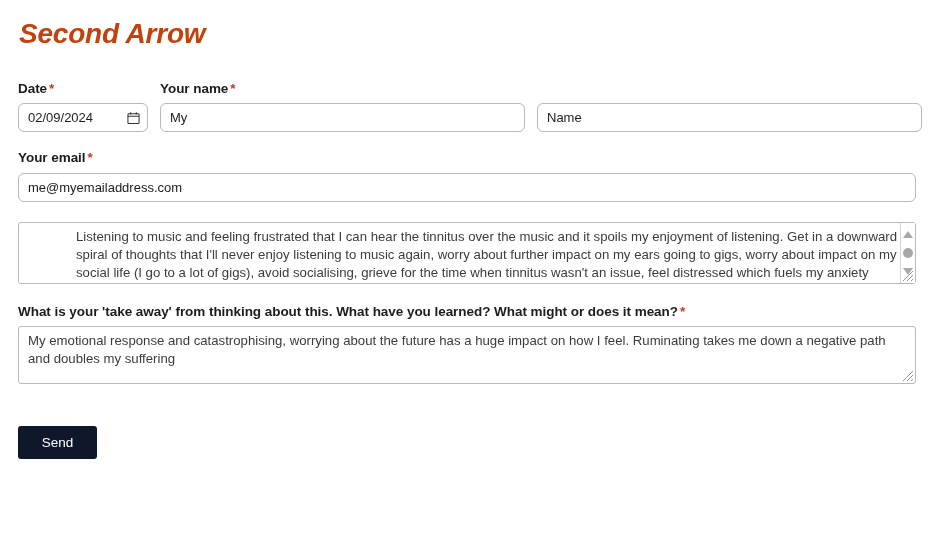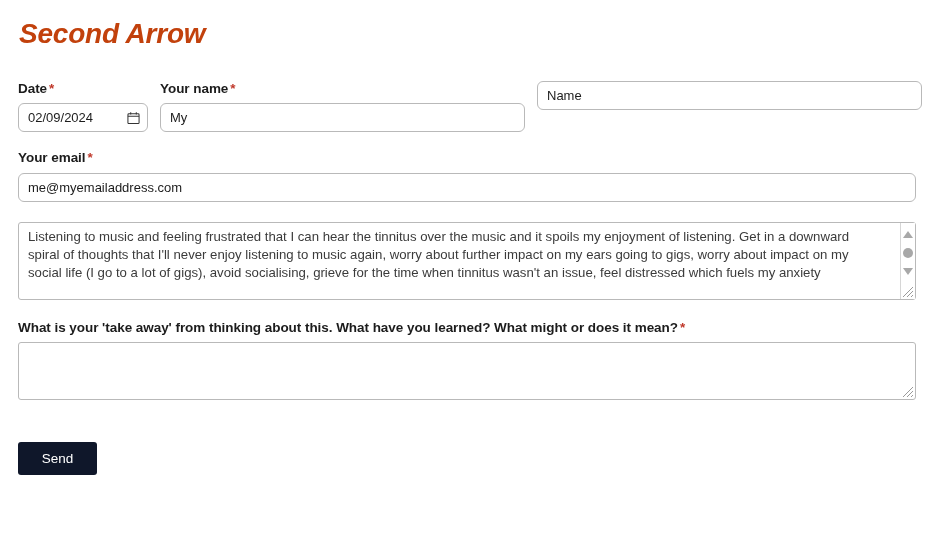--- a/index.html
+++ b/index.html
@@ -39,20 +39,21 @@
     letter-spacing: -0.05px;
   }
   .req {
     color: #c0392b;
     font-weight: bold;
     margin-left: 2px;
     font-size: 13.5px;
   }
   .row {
     display: flex;
+    align-items: flex-end;
     gap: 12px;
   }
   .row-date-name {
     margin-top: 30px;
   }
   .col-date { width: 130px; flex: 0 0 130px; }
   .col-name { width: 365px; flex: 0 0 365px; }
   .col-name2 { width: 385px; flex: 0 0 385px; }
 
   .input-box {
@@ -102,21 +103,21 @@
     font-family: "Liberation Sans", sans-serif;
     font-size: 13.2px;
     line-height: 18px;
     color: #3b3b3b;
     padding: 5px 9px 4px 9px;
     box-sizing: border-box;
     white-space: pre-wrap;
     overflow: hidden;
   }
   .ta-1 { height: 76px; width: 872px; }
-  .ta-1-wrap { height: 78px; }
+  .ta-1-wrap { height: 62px; padding-left: 48px; }
   .ta-2 { height: 52px; width: 890px; }
   .ta-2-wrap { height: 58px; }
 
   .scrollbar {
     position: absolute;
     top: 0;
     right: 0;
     width: 15px;
     height: 100%;
     border-left: 1px solid #d6d6d6;
@@ -232,20 +233,21 @@
         <line x1="13" y1="11" x2="11" y2="13" stroke="#9a9a9a" stroke-width="1"></line>
       </svg>
     </div>
   </div>
 
   <div class="qa-block">
     <div class="field-label">
       <span>What is your 'take away' from thinking about this. What have you learned? What might or does it mean?</span><span class="req">*</span>
     </div>
     <div class="ta-wrap ta-2-wrap">
+      <div class="ta-text ta-2">My emotional response and catastrophising, worrying about the future has a huge impact on how I feel. Ruminating takes me down a negative path and doubles my suffering</div>
       <svg class="resize-grip" viewBox="0 0 14 14">
         <line x1="13" y1="3" x2="3" y2="13" stroke="#9a9a9a" stroke-width="1"></line>
         <line x1="13" y1="7" x2="7" y2="13" stroke="#9a9a9a" stroke-width="1"></line>
         <line x1="13" y1="11" x2="11" y2="13" stroke="#9a9a9a" stroke-width="1"></line>
       </svg>
     </div>
   </div>
 
   <div class="send-wrap">
     <button class="send-btn">Send</button>

